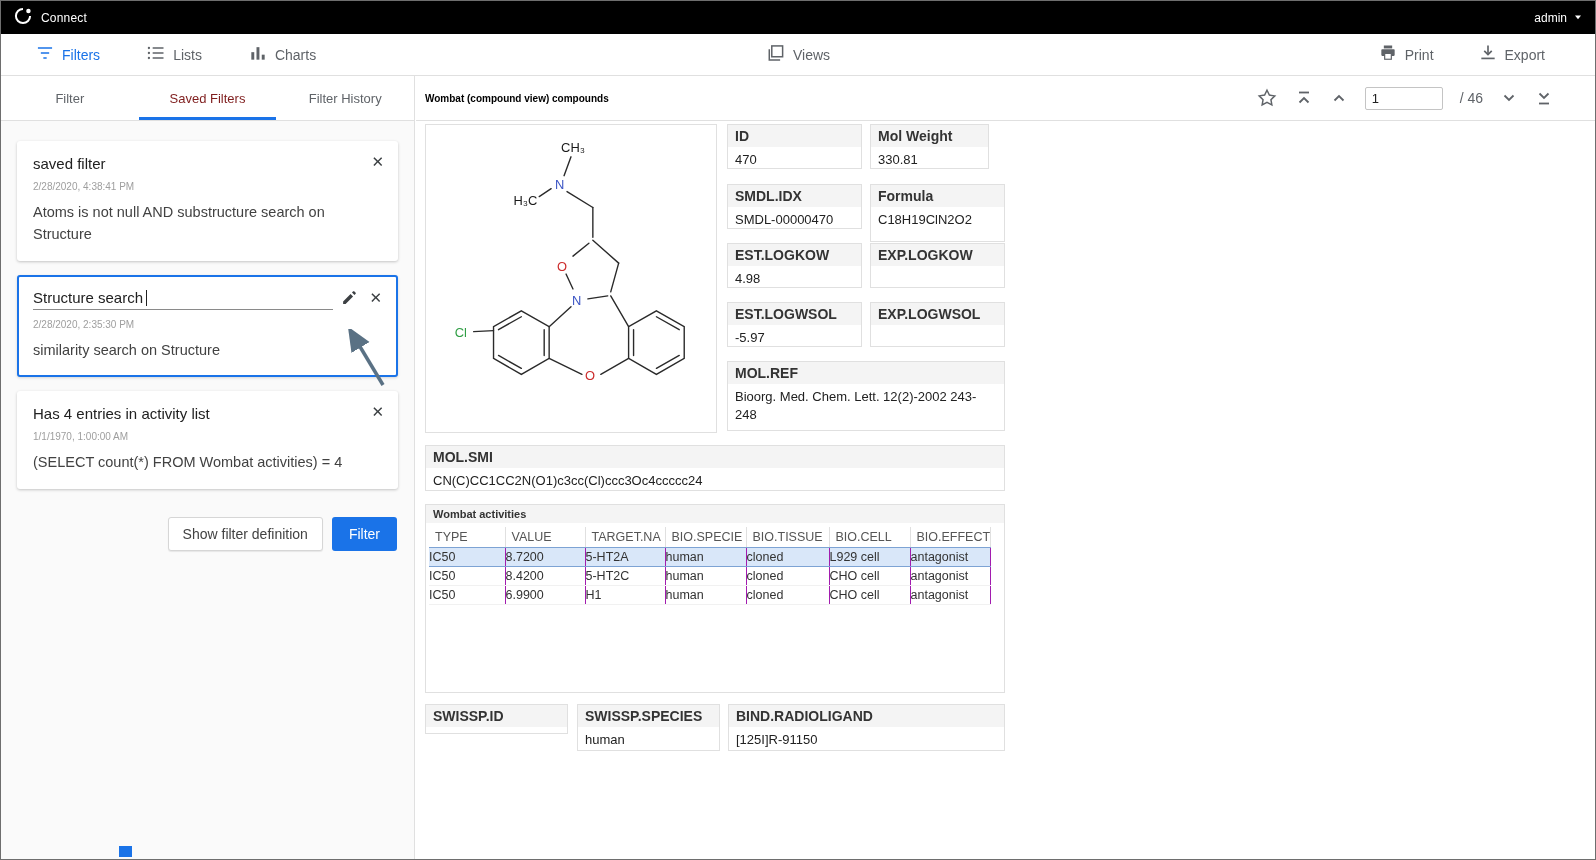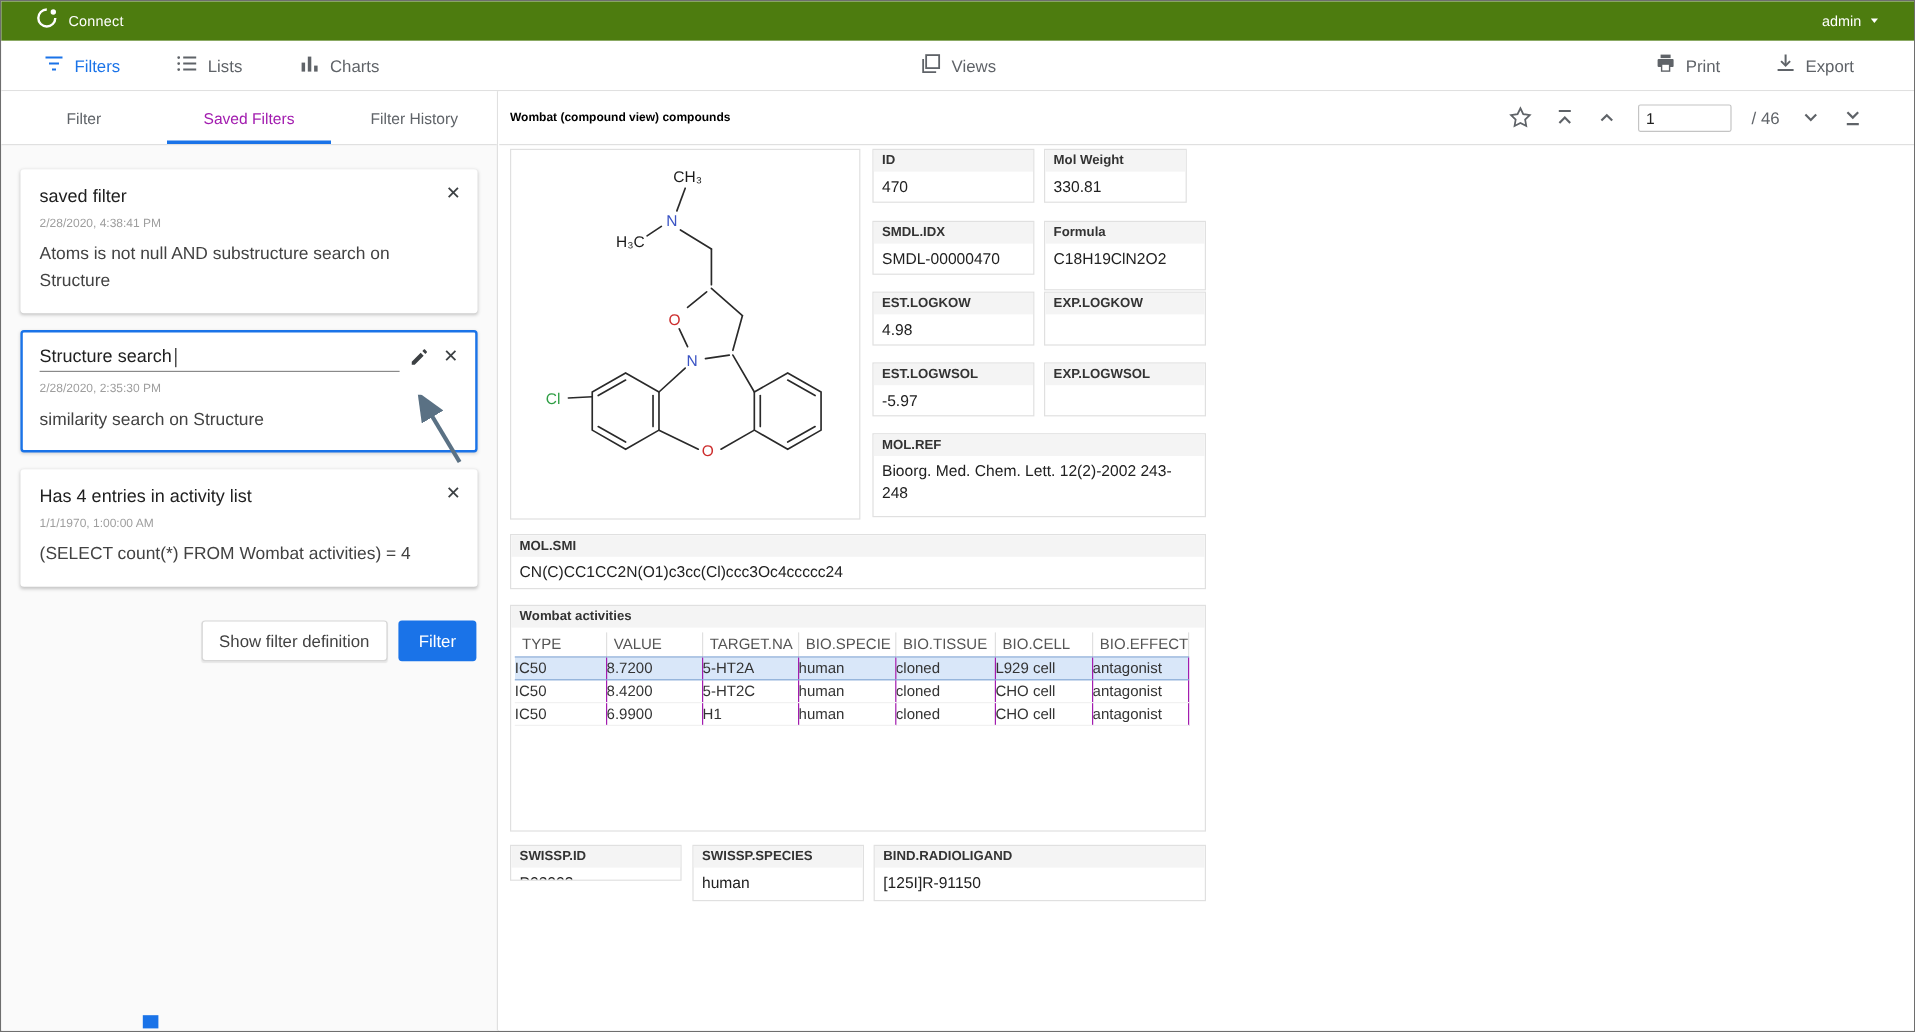--- a/index.html
+++ b/index.html
@@ -1,40 +1,40 @@
 <!DOCTYPE html>
 <html><head>
 <meta charset="utf-8">
 <style>
   * { margin:0; padding:0; box-sizing:border-box; }
   html,body { width:1596px; height:860px; font-family:"Liberation Sans", sans-serif; background:#fff; }
   .window { position:relative; width:1596px; height:860px; border:1px solid #6e6e6e; background:#fff; overflow:hidden; }
 
   
-  .topbar { position:absolute; top:0; left:0; right:0; height:33px; background:#4d7c0f; color:#fff;
-            display:flex; align-items:center; padding:0 28px; }
+  .topbar { position:absolute; top:0; left:0; right:0; height:33px; background:#000000; color:#fff;
+            display:flex; align-items:center; padding:0 12px; }
   .topbar .brand { font-size:12px; margin-left:8px; letter-spacing:.2px; }
   .user-menu { margin-left:auto; display:flex; align-items:center; gap:6px; font-size:12px; cursor:pointer; }
 
   
   .toolbar { position:absolute; top:33px; left:0; right:0; height:42px; background:#fff;
              border-bottom:1px solid #e0e0e0; display:flex; align-items:center; }
   .tool-left { display:flex; align-items:center; gap:46px; padding-left:34px; }
   .tool-right { margin-left:auto; display:flex; align-items:center; gap:44px; padding-right:50px; }
   .tool-center { position:absolute; left:50%; transform:translateX(-50%); }
   .tool-item { display:flex; align-items:center; gap:7px; background:none; border:none; font-family:inherit;
                font-size:14px; color:#5f6368; cursor:pointer; }
   .tool-item.accent { color:#1a73e8; }
 
   
   .sidebar { position:absolute; top:75px; left:0; width:414px; bottom:0; background:#fafafa;
              border-right:1px solid #e0e0e0; }
   .tabs { display:flex; height:45px; background:#fff; border-bottom:1px solid #e0e0e0; }
   .tab { flex:1; text-align:center; line-height:45px; font-size:13px; color:#5f6368; cursor:pointer; }
-  .tab.active { color:#a21caf; box-shadow: inset 0 -3px 0 #1a73e8; }
+  .tab.active { color:#7f1d1d; box-shadow: inset 0 -3px 0 #1a73e8; }
 
   .cards { padding:20px 16px 0 16px; }
   .card { position:relative; background:#fff; border-radius:3px; box-shadow:0 1px 3px rgba(0,0,0,.22);
           padding:14px 16px 16px 16px; margin-bottom:14px; }
   .card.selected { border:2px solid #1a73e8; box-shadow:0 1px 3px rgba(0,0,0,.15); padding:12px 14px 14px 14px; }
   .card-title { font-size:15px; color:#212121; padding-right:26px; }
   .card-close { position:absolute; top:13px; right:14px; font-size:15px; color:#3c4043; cursor:pointer; line-height:1; }
   .card-date { font-size:10px; color:#9e9e9e; margin-top:9px; }
   .card-desc { font-size:14.5px; color:#424242; margin-top:9px; line-height:22px; padding-right:10px; }
 
@@ -61,21 +61,21 @@
   .icon-btn { background:none; border:none; cursor:pointer; display:flex; align-items:center; padding:0; }
   .page-input { width:78px; height:23px; border:1px solid #c4c4c4; border-radius:2px; font-family:inherit;
                 font-size:13px; color:#212121; padding:0 6px; }
   .page-total { font-size:14px; color:#5f6368; }
 
   .main-content { position:absolute; top:45px; left:0; right:0; bottom:0; }
   .structure-panel { position:absolute; left:9px; top:3px; width:292px; height:309px; border:1px solid #e0e0e0; background:#fff; }
   .mol-svg { width:100%; height:100%; }
 
   .field { position:absolute; border:1px solid #e0e0e0; background:#fff; overflow:hidden; }
-  .flabel { background:#f4f4f4; font-size:11px; font-weight:700; color:#333; padding:3px 7px; white-space:nowrap; }
+  .flabel { background:#f4f4f4; font-size:14px; font-weight:700; color:#333; padding:3px 7px; white-space:nowrap; }
   .fvalue { font-size:13px; color:#212121; padding:4px 7px; min-height:22px; line-height:18px; }
 
   .act-panel { position:absolute; left:9px; top:383px; width:580px; height:189px; border:1px solid #e0e0e0; background:#fff; }
   .act-title { background:#f4f4f4; font-size:11px; font-weight:700; color:#333; padding:3px 7px; }
   .act-table { border-collapse:collapse; table-layout:fixed; width:561px; margin:4px 0 0 3px; font-size:12.5px; }
   .act-table th { text-align:left; font-weight:400; color:#555; padding:3px 6px; border-right:1px solid #e0e0e0;
                   border-bottom:1px solid #7da3d4; white-space:nowrap; overflow:hidden; }
   .act-table td { color:#333; padding:2px 0; border-right:1px solid #a21caf; border-bottom:1px solid #f1f1f1;
                   white-space:nowrap; overflow:hidden; }
   .act-table tr.selected td { background:#d9e7f9; border-top:1px solid #7da3d4; border-bottom:1px solid #7da3d4; }

